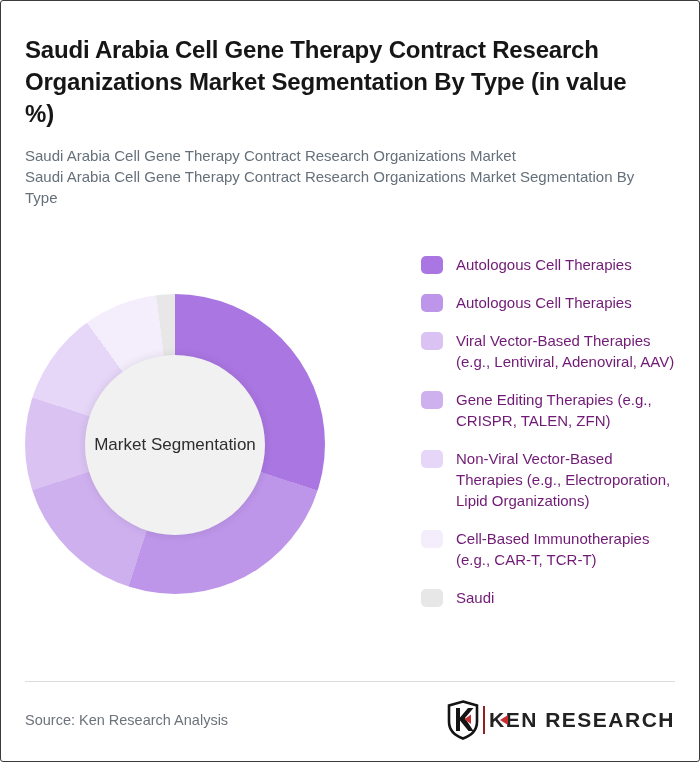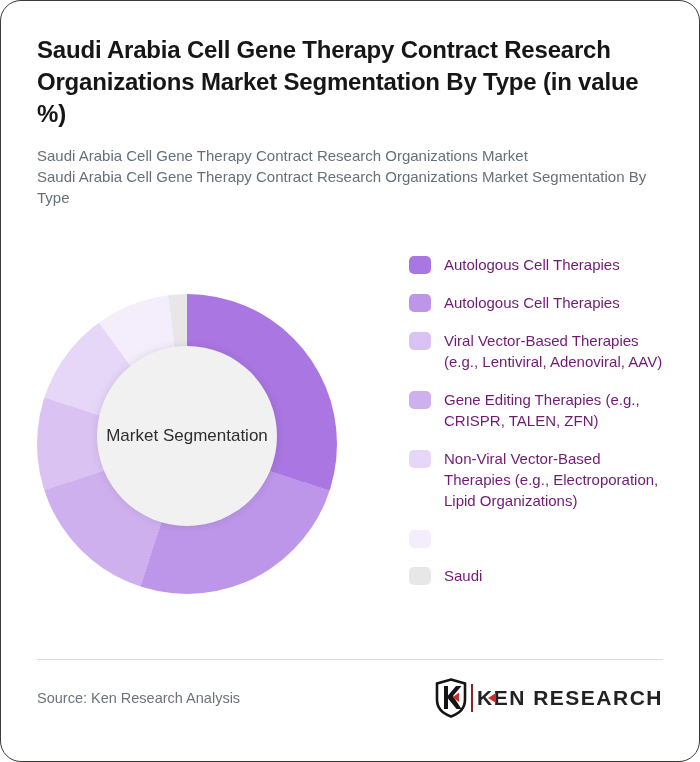--- a/index.html
+++ b/index.html
@@ -4,22 +4,22 @@
 <style>
   * { margin: 0; padding: 0; box-sizing: border-box; }
   html, body { background: #ffffff; }
   body { font-family: "Liberation Sans", sans-serif; }
 
   .page {
     width: 700px;
     height: 762px;
     background: #ffffff;
     border: 1px solid #3b3b39;
-    border-radius: 21px;
-    padding: 0 36px;
+    border-radius: 3px;
+    padding: 0 24px;
     overflow: hidden;
   }
 
   
   .page-title {
     margin-top: 33px;
     max-width: 636px;
     font-size: 24px;
     line-height: 32px;
     font-weight: 700;
@@ -47,21 +47,21 @@
     margin-top: 40px;
     flex: none;
   }
   .donut {
     width: 300px;
     height: 300px;
     border-radius: 50%;
   }
   .donut-hole {
     position: absolute;
-    left: 60px; top: 52px;
+    left: 60px; top: 61px;
     width: 180px; height: 180px;
     border-radius: 50%;
     background: #f1f1f1;
     box-shadow: 0 0 10px rgba(0,0,0,0.10);
     display: flex;
     align-items: center;
     justify-content: center;
   }
   .donut-center-label {
     font-size: 17px;
@@ -157,20 +157,21 @@
       <li class="legend-item">
         <span class="swatch" style="background: rgb(206, 176, 238);"></span>
         <span class="legend-label">Gene Editing Therapies (e.g., CRISPR, TALEN, ZFN)</span>
       </li>
       <li class="legend-item">
         <span class="swatch" style="background: rgb(230, 214, 248);"></span>
         <span class="legend-label">Non-Viral Vector-Based Therapies (e.g., Electroporation, Lipid Organizations)</span>
       </li>
       <li class="legend-item">
         <span class="swatch" style="background: rgb(244, 237, 251);"></span>
+        <span class="legend-label">Cell-Based Immunotherapies (e.g., CAR-T, TCR-T)</span>
       </li>
       <li class="legend-item">
         <span class="swatch" style="background: rgb(231, 231, 231);"></span>
         <span class="legend-label">Saudi</span>
       </li>
     </ul>
 
   </main>
 
   <footer class="page-footer">

